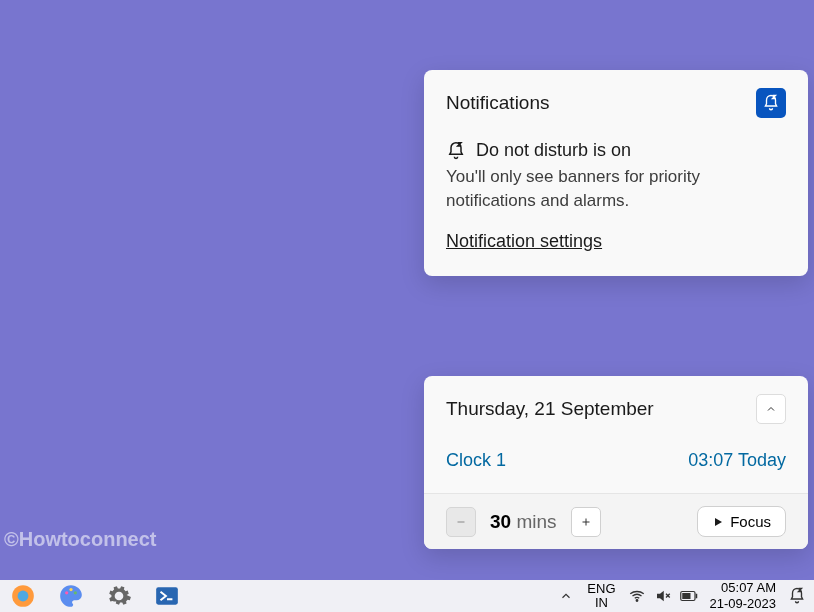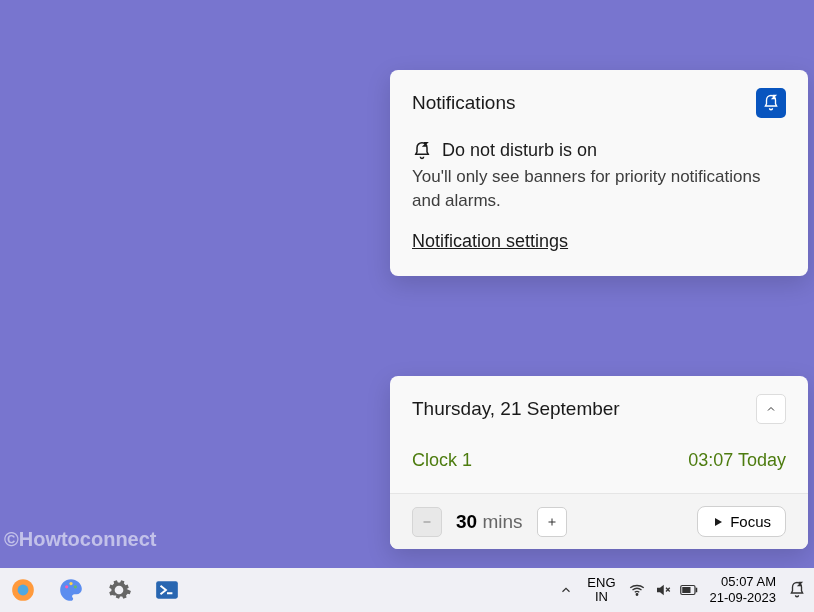--- a/index.html
+++ b/index.html
@@ -1,46 +1,46 @@
 <!DOCTYPE html>
 <html><head>
   <meta charset="utf-8">
   <style>
     * { margin: 0; padding: 0; box-sizing: border-box; font-family: "Segoe UI", sans-serif; }
     body { width: 814px; height: 612px; background: #7875cf; position: relative; overflow: hidden; }
 
-    .panel { position: absolute; right: 6px; background: #f9f9f9; border-radius: 8px; width: 418px; box-shadow: 0 8px 24px rgba(0,0,0,.15); }
+    .panel { position: absolute; right: 6px; background: #f9f9f9; border-radius: 8px; width: 384px; box-shadow: 0 8px 24px rgba(0,0,0,.15); }
 
     .notif-panel { top: 70px; padding: 18px 22px 24px; }
     .notif-header { display: flex; align-items: center; justify-content: space-between; margin-bottom: 22px; }
     .notif-title { font-size: 19px; color: #1a1a1a; font-weight: 400; }
     .dnd-toggle { width: 30px; height: 30px; border-radius: 5px; background: #0855bf; display: flex; align-items: center; justify-content: center; cursor: pointer; }
 
     .dnd-row { display: flex; align-items: center; gap: 10px; margin-bottom: 4px; }
     .dnd-title { font-size: 18px; font-weight: 400; color: #1a1a1a; }
     .dnd-body { font-size: 17px; color: #3d3d3d; line-height: 1.4; margin-bottom: 18px; }
     .notif-settings { font-size: 18px; color: #1a1a1a; text-decoration: underline; cursor: pointer; }
     .no-notif { text-align: center; font-size: 16px; color: #2d2d2d; margin-top: 38px; }
 
     .clock-panel { top: 376px; padding: 18px 22px 0; }
     .clock-header { display: flex; align-items: center; justify-content: space-between; margin-bottom: 26px; }
     .clock-date { font-size: 19px; color: #1a1a1a; }
     .collapse-btn { width: 30px; height: 30px; border-radius: 5px; border: 1px solid #ddd; background: #fff; display: flex; align-items: center; justify-content: center; cursor: pointer; }
-    .clock-row { display: flex; justify-content: space-between; font-size: 18px; color: #4d7c0f; margin-bottom: 22px; gap: 43px; }
+    .clock-row { display: flex; justify-content: space-between; font-size: 18px; color: #0369a1; margin-bottom: 22px; gap: 43px; }
     .focus-row { display: flex; align-items: center; gap: 10px; border-top: 1px solid #e5e5e5; padding: 12px 0; background: #f4f4f4; margin: 0 -22px; padding-left: 22px; padding-right: 22px; border-radius: 0 0 8px 8px; }
     .step-btn { width: 30px; height: 30px; border-radius: 5px; border: 1px solid #d0d0d0; background: #fff; display: flex; align-items: center; justify-content: center; cursor: pointer; font-size: 16px; color: #555; }
     .step-btn.disabled { background: #e8e8e8; color: #999; border-color: #d5d5d5; }
     .duration { font-size: 19px; margin: 0 4px; }
     .duration .num { font-weight: 700; }
     .duration .unit { color: #666; }
     .focus-btn { margin-left: auto; display: flex; align-items: center; gap: 6px; padding: 6px 14px; border: 1px solid #d0d0d0; border-radius: 8px; background: #fff; font-size: 15px; cursor: pointer; }
 
     .watermark { position: absolute; left: 4px; top: 528px; font-size: 20px; color: rgba(255,255,255,.55); font-weight: bold; }
 
-    .taskbar { position: absolute; bottom: 0; left: 0; right: 0; height: 44px; background: #f0f0f5; display: flex; align-items: center; }
+    .taskbar { position: absolute; bottom: 0; left: 0; right: 0; height: 32px; background: #f0f0f5; display: flex; align-items: center; }
     .tb-left { display: flex; gap: 14px; padding-left: 6px; }
     .tb-icon { width: 34px; height: 34px; display: flex; align-items: center; justify-content: center; border-radius: 4px; cursor: pointer; }
     .tb-right { margin-left: auto; display: flex; align-items: center; gap: 12px; padding-right: 8px; }
     .lang { text-align: center; font-size: 13px; line-height: 1.1; cursor: pointer; }
     .systray { display: flex; gap: 8px; align-items: center; }
     .clock-tray { text-align: right; font-size: 13px; line-height: 1.2; cursor: pointer; }
     .tray-ico { width: 18px; height: 18px; display: flex; align-items: center; justify-content: center; color: #333; cursor: pointer; }
   </style>
 </head>
 <body>

